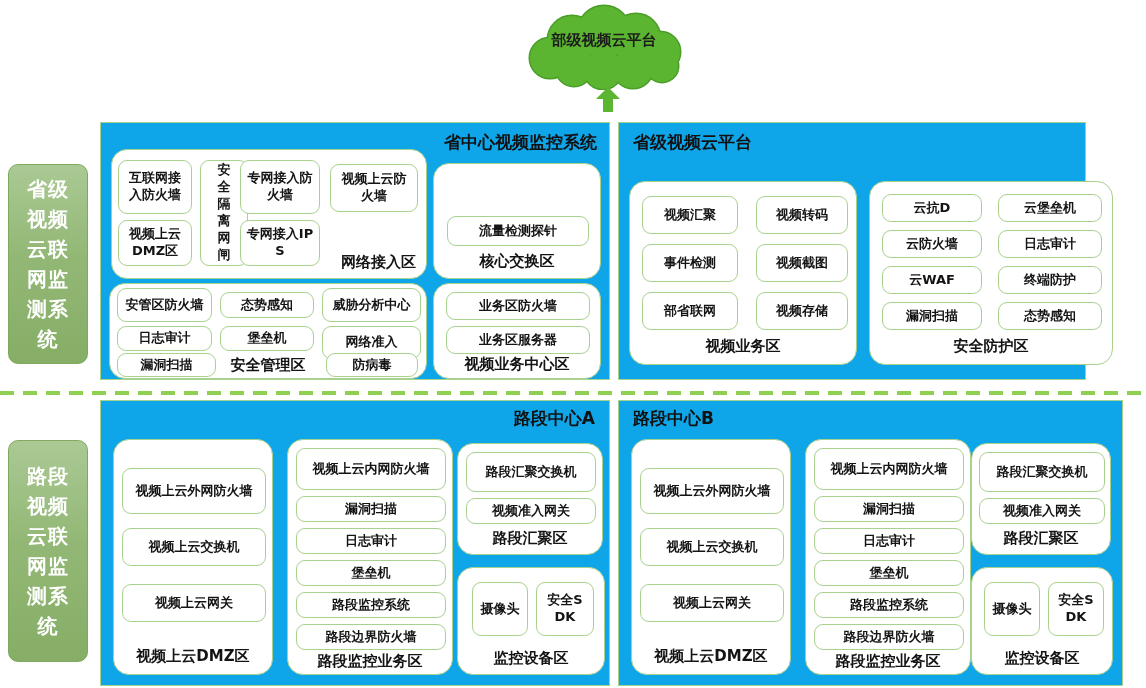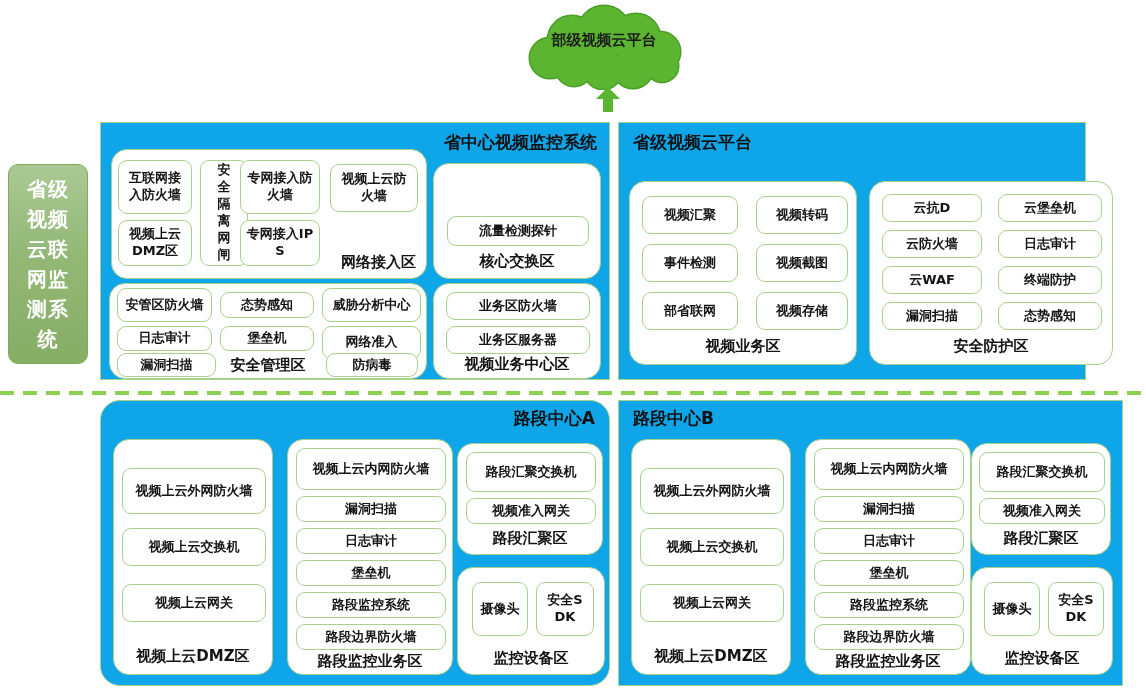--- a/index.html
+++ b/index.html
@@ -62,20 +62,23 @@
   <svg class="arrow" width="24" height="25" viewBox="0 0 24 25">
     <polygon points="12,0 24,12 0,12" fill="#5cb531"></polygon>
     <rect x="7" y="12" width="10" height="13" fill="#5cb531"></rect>
   </svg>
 
   <div class="divider"></div>
 
   <div class="side-label" style="top:164px;height:200px;">
     <div class="wrap">省级视频云联网监测系统</div>
   </div>
+  <div class="side-label" style="top:440px;height:222px;">
+    <div class="wrap">路段视频云联网监测系统</div>
+  </div>
 
   <div class="panel" style="left:100px;top:122px;width:510px;height:258px;">
     <div class="ptitle" style="top:8px;right:12px;">省中心视频监控系统</div>
 
     <div class="group" style="left:10px;top:26px;width:316px;height:130px;">
       <div class="box" style="left:6px;top:10px;width:74px;height:54px;">互联网接入防火墙</div>
       <div class="box" style="left:6px;top:70px;width:74px;height:46px;">视频上云DMZ区</div>
       <div class="box vbox" style="left:88px;top:10px;width:32px;height:106px;">安全隔离网闸</div>
       <div class="box" style="left:128px;top:10px;width:80px;height:54px;">专网接入防火墙</div>
       <div class="box" style="left:128px;top:70px;width:80px;height:46px;">专网接入IPS</div>
@@ -126,21 +129,21 @@
       <div class="box" style="left:12px;top:48px;width:100px;height:28px;">云防火墙</div>
       <div class="box" style="left:128px;top:48px;width:104px;height:28px;">日志审计</div>
       <div class="box" style="left:12px;top:84px;width:100px;height:28px;">云WAF</div>
       <div class="box" style="left:128px;top:84px;width:104px;height:28px;">终端防护</div>
       <div class="box" style="left:12px;top:120px;width:100px;height:28px;">漏洞扫描</div>
       <div class="box" style="left:128px;top:120px;width:104px;height:28px;">态势感知</div>
       <div class="glabel center" style="bottom:8px;">安全防护区</div>
     </div>
   </div>
 
-  <div class="panel" style="left:100px;top:400px;width:510px;height:286px;border-radius:20px;">
+  <div class="panel" style="left:100px;top:400px;width:510px;height:286px;">
     <div class="ptitle" style="top:6px;right:14px;">路段中心A</div>
 
     <div class="group" style="left:12px;top:38px;width:160px;height:236px;">
       <div class="box" style="left:8px;top:28px;width:144px;height:46px;">视频上云外网防火墙</div>
       <div class="box" style="left:8px;top:88px;width:144px;height:38px;">视频上云交换机</div>
       <div class="box" style="left:8px;top:144px;width:144px;height:38px;">视频上云网关</div>
       <div class="glabel center" style="bottom:8px;">视频上云DMZ区</div>
     </div>
 
     <div class="group" style="left:186px;top:38px;width:166px;height:236px;">

